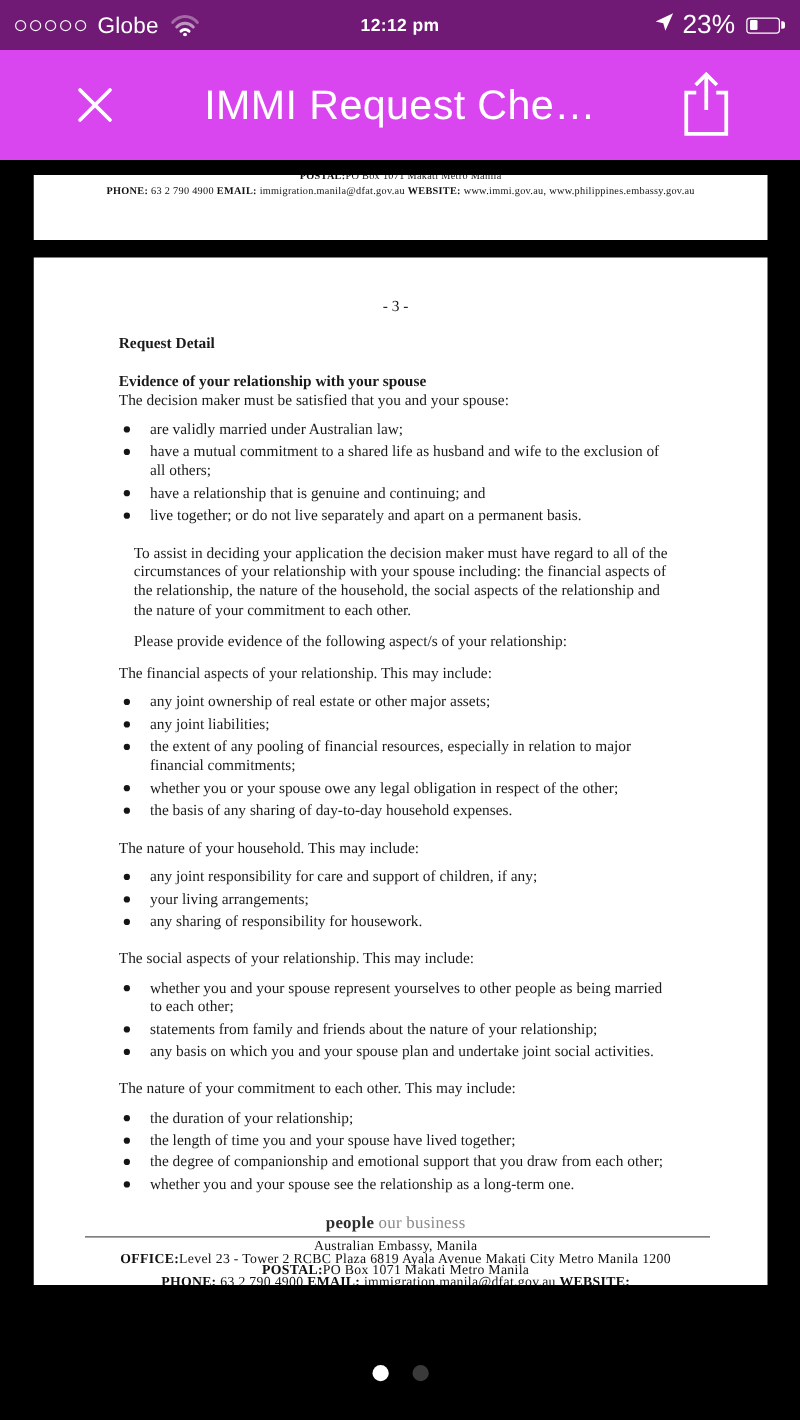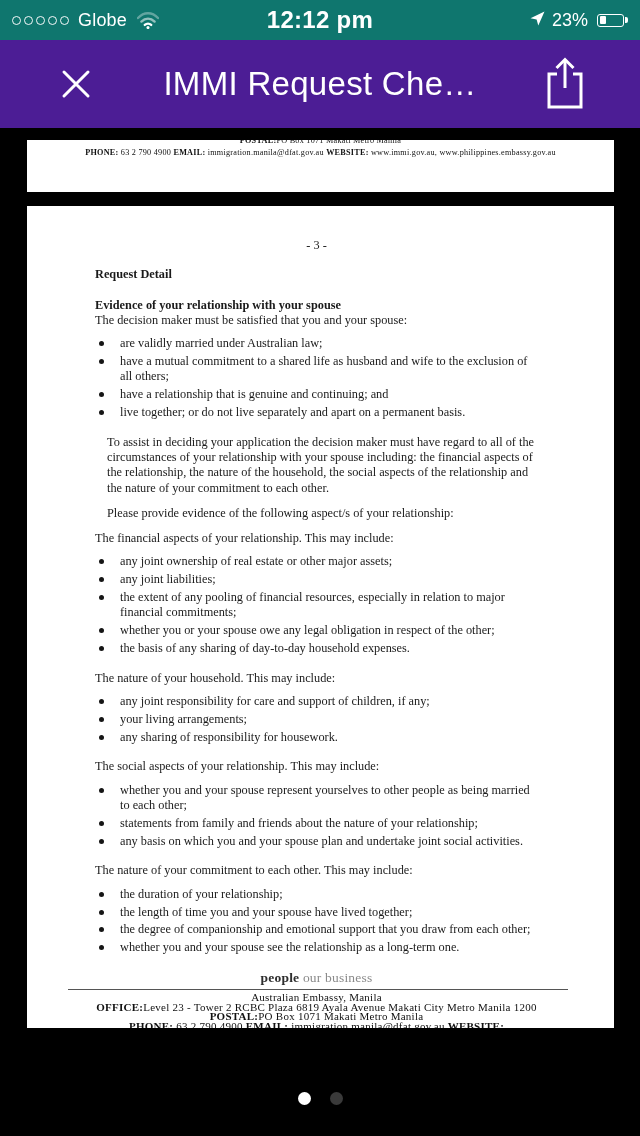--- a/index.html
+++ b/index.html
@@ -1,35 +1,35 @@
 <!DOCTYPE html>
 <html><head>
 <meta charset="utf-8">
 <style>
   html,body{margin:0;padding:0;}
   body{width:640px;height:1136px;background:#000;overflow:hidden;font-family:"Liberation Sans",sans-serif;}
   .screen{position:relative;width:640px;height:1136px;background:#000;}
 
   
-  .statusbar{position:absolute;top:0;left:0;width:640px;height:40px;background:#0f766e;color:#fff;
+  .statusbar{position:absolute;top:0;left:0;width:640px;height:40px;background:#701a75;color:#fff;
     display:flex;align-items:center;box-sizing:border-box;padding:0 12px;z-index:3;}
   .sb-left{display:flex;align-items:center;gap:6px;}
   .sig-dots{display:flex;align-items:center;gap:3px;}
   .sig-dot{width:9px;height:9px;border:1.3px solid rgba(255,255,255,.95);border-radius:50%;box-sizing:border-box;}
   .carrier{font-size:18px;letter-spacing:.2px;margin-left:3px;}
   .wifi{margin-left:4px;display:flex;align-items:center;}
-  .sb-time{position:absolute;left:50%;transform:translateX(-50%);font-size:24px;font-weight:600;letter-spacing:.3px;}
+  .sb-time{position:absolute;left:50%;transform:translateX(-50%);font-size:14px;font-weight:600;letter-spacing:.3px;}
   .sb-right{margin-left:auto;display:flex;align-items:center;gap:6px;}
-  .pct{font-size:18px;}
+  .pct{font-size:21px;}
   .bat{position:relative;width:27px;height:13px;border:1.4px solid #fff;border-radius:3px;box-sizing:border-box;margin-left:3px;margin-right:4px;}
   .bat-fill{position:absolute;left:1.5px;top:1.5px;bottom:1.5px;width:6px;background:#fff;border-radius:1px;}
   .bat::after{content:"";position:absolute;right:-5px;top:2.5px;width:3px;height:6px;background:#fff;border-radius:0 2px 2px 0;}
 
   
-  .navbar{position:absolute;top:40px;left:0;width:640px;height:88px;background:#4c1d95;z-index:3;}
+  .navbar{position:absolute;top:40px;left:0;width:640px;height:88px;background:#d946ef;z-index:3;}
   .close-btn{position:absolute;left:52px;top:22px;width:48px;height:46px;display:flex;align-items:center;justify-content:center;background:none;border:none;padding:0;cursor:pointer;}
   .nav-title{position:absolute;left:50%;top:50%;transform:translate(-50%,-50%);color:#fff;font-size:33px;font-weight:400;letter-spacing:.3px;white-space:nowrap;}
   .share-btn{position:absolute;right:50px;top:16px;width:50px;height:58px;display:flex;align-items:center;justify-content:center;background:none;border:none;padding:0;cursor:pointer;}
 
   
   .viewer{position:absolute;top:128px;left:0;width:588px;height:1008px;background:#000;}
 
   .prev-page{position:absolute;top:12px;left:27px;width:587px;height:52px;background:#fff;overflow:hidden;}
   .prev-inner{margin-top:-5px;text-align:center;font-family:"Liberation Serif",serif;font-size:8.2px;
     line-height:12px;letter-spacing:.25px;color:#111;}

